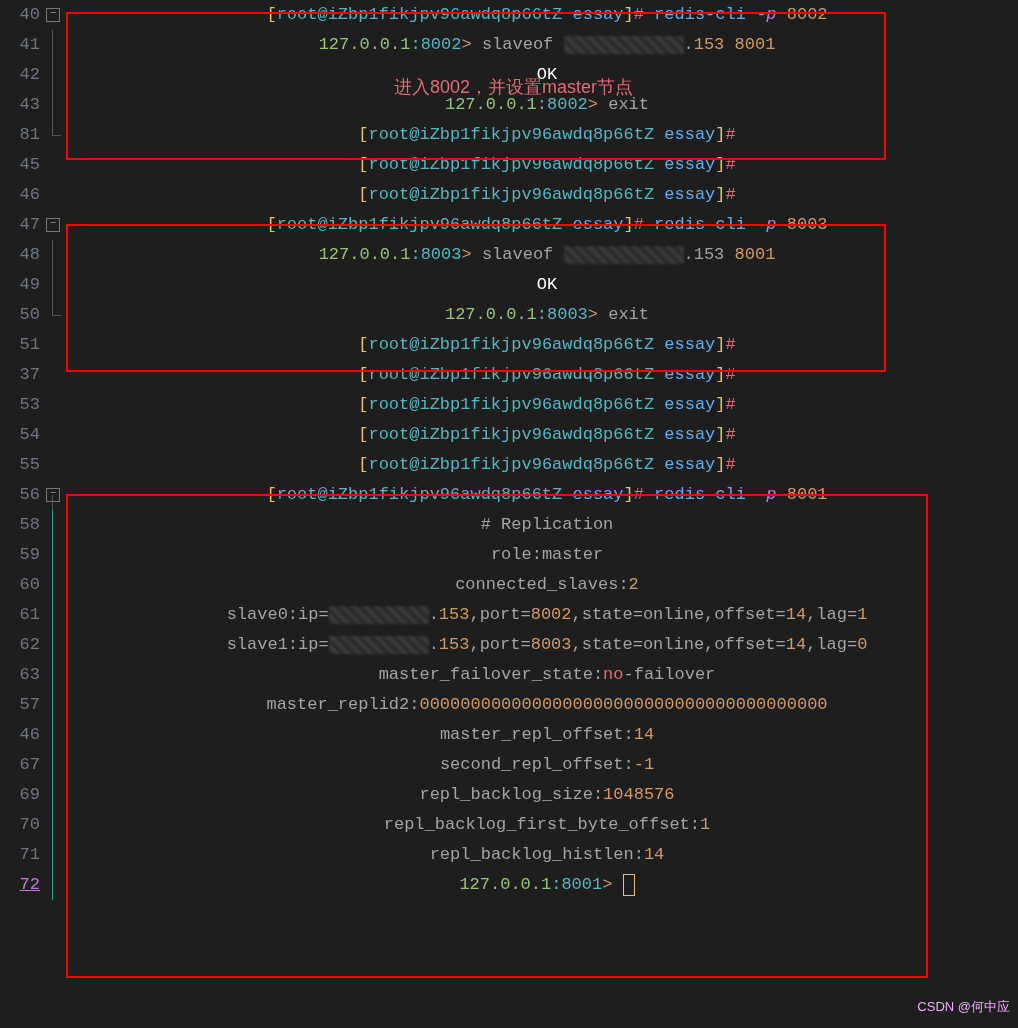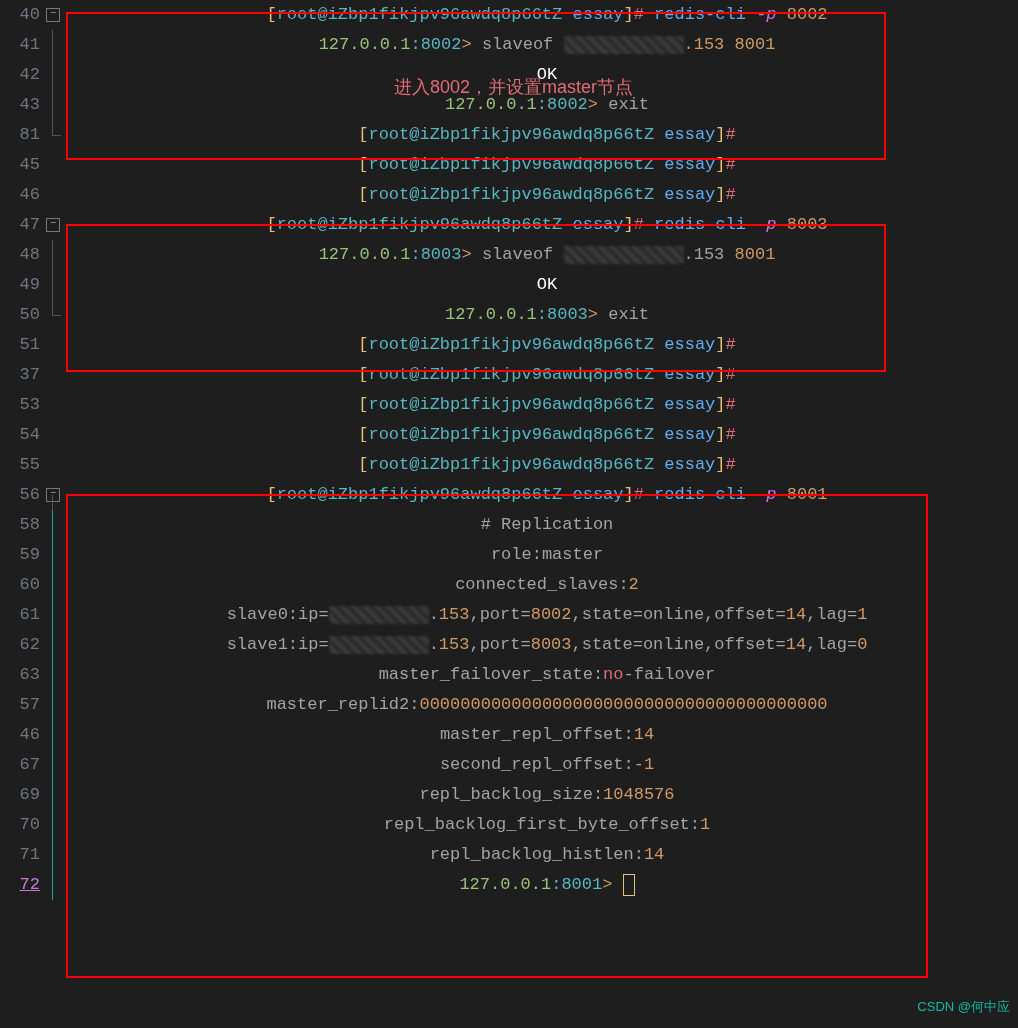--- a/index.html
+++ b/index.html
@@ -30,21 +30,21 @@
   .red{color:#e06c75;}
   .annot{color:#e06c75;position:absolute;left:330px;top:12px;font-family:sans-serif;font-size:18px;}
   
   .box{position:absolute;border:2px solid #ff0000;z-index:2;pointer-events:none;}
   .box1{left:66px;top:12px;width:816px;height:144px;}
   .box2{left:66px;top:224px;width:816px;height:144px;}
   .box3{left:66px;top:494px;width:858px;height:480px;}
   
   .censor{display:inline-block;vertical-align:middle;height:18px;background:repeating-linear-gradient(45deg,#2b2b2b,#2b2b2b 4px,#3a3a3a 4px,#3a3a3a 8px);filter:blur(1px);}
   .cursor{display:inline-block;width:10px;height:20px;border:1px solid #e5c07b;vertical-align:middle;}
-  .watermark{position:absolute;right:8px;bottom:6px;color:#14b8a6;font-size:13px;font-family:sans-serif;}
+  .watermark{position:absolute;right:8px;bottom:6px;color:#f0abfc;font-size:13px;font-family:sans-serif;}
 </style>
 </head>
 <body>
 
 <div class="editor">
   <div class="box box1"></div>
   <div class="box box2"></div>
   <div class="box box3"></div>
 
   <div class="row">

